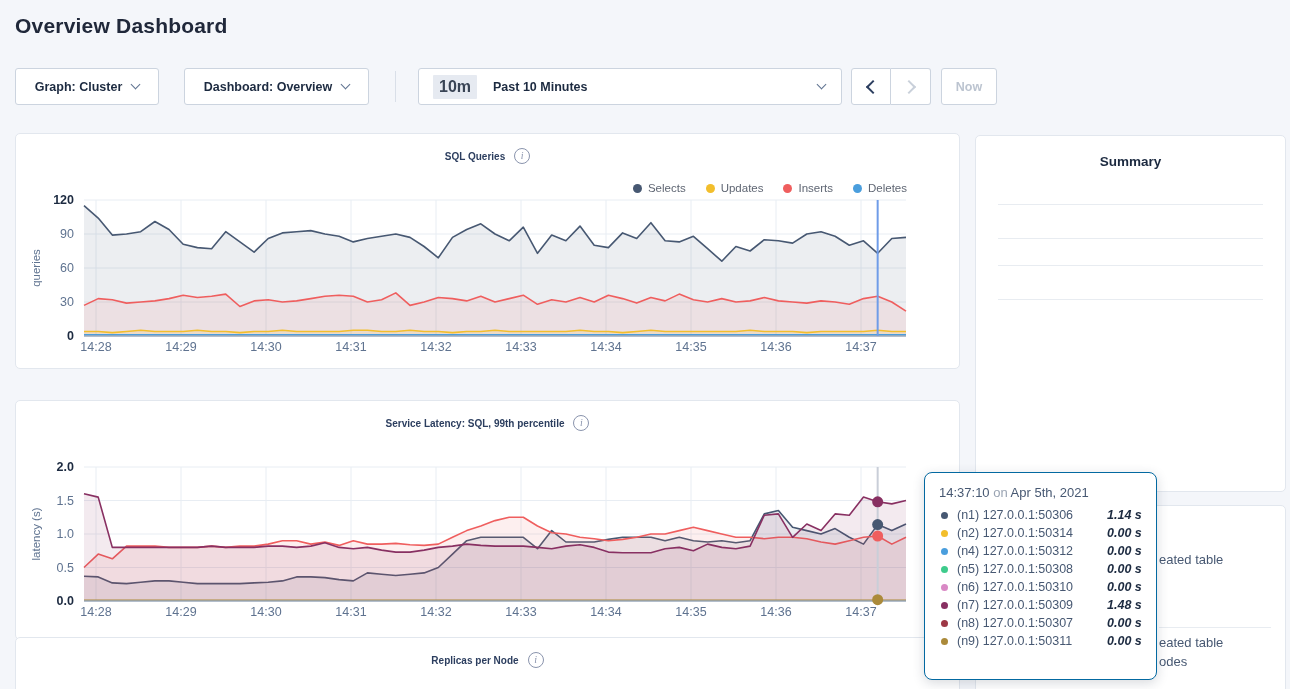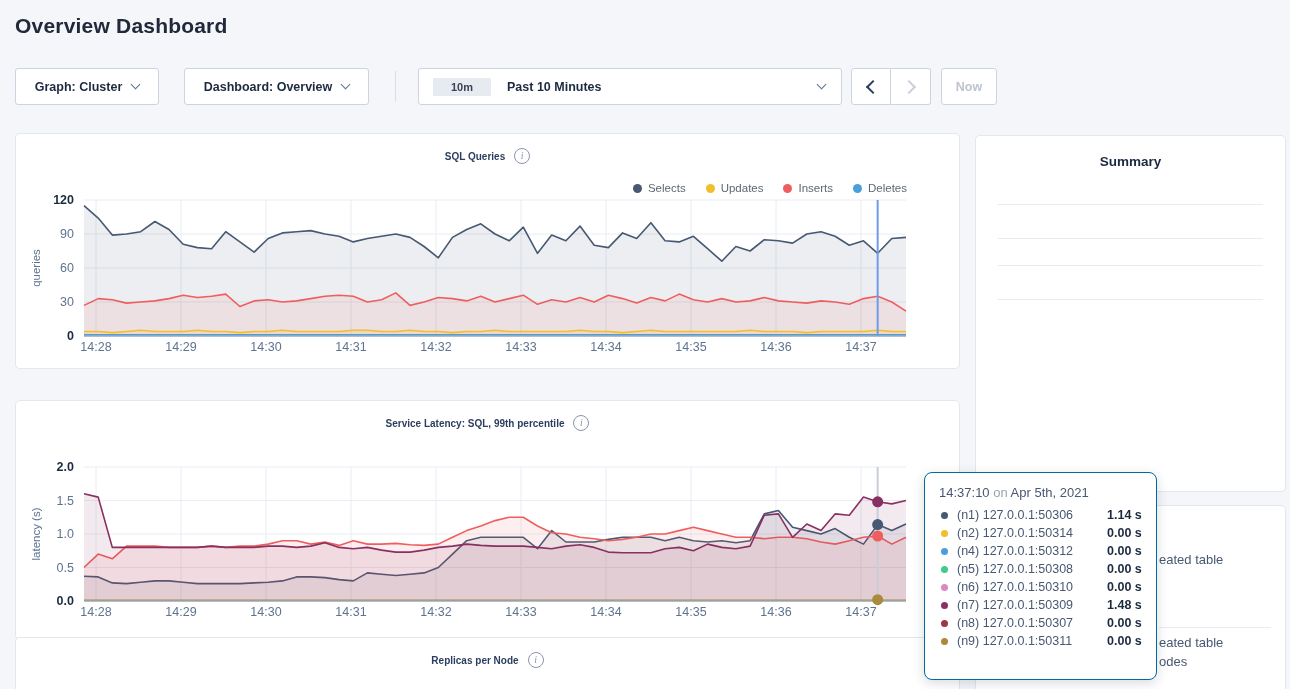--- a/index.html
+++ b/index.html
@@ -20,22 +20,22 @@
     background:#fff; border:1px solid #ccd4df; border-radius:3px;
     display:flex; align-items:center; justify-content:center; gap:10px;
     font-size:12.5px; font-weight:bold; color:#1c2a40; cursor:pointer;
   }
   .chev-down {
     width:7px; height:7px; border-left:1.7px solid #5f7390; border-bottom:1.7px solid #5f7390;
     transform:rotate(-45deg); margin-top:-4px;
   }
   .toolbar-divider { position:absolute; left:395px; top:71px; width:1px; height:31px; background:#d9dfe8; }
   .time-badge {
-    background:#e6eaf1; border-radius:1px; padding:3px 18px;
-    font-size:11px; font-weight:bold; color:#394455;
+    background:#e6eaf1; border-radius:1px; padding:3px 6px;
+    font-size:16px; font-weight:bold; color:#394455;
   }
   .timepicker { justify-content:flex-start; padding:0 14px; }
   .timepicker .chev-down { position:absolute; right:16px; }
   .arrow-group { position:absolute; left:851px; top:68px; display:flex; }
   .arrow-btn {
     width:40px; height:37px; background:#fff; border:1px solid #ccd4df;
     display:flex; align-items:center; justify-content:center; cursor:pointer;
   }
   .arrow-btn.prev { border-radius:3px 0 0 3px; }
   .arrow-btn.next { border-radius:0 3px 3px 0; border-left:none; }
@@ -80,21 +80,21 @@
     position:absolute; left:924px; top:472px; width:233px; height:208px;
     background:#fff; border:1px solid #0369a1; border-radius:8px;
     box-shadow:0 3px 12px rgba(40,50,70,.18);
     padding:12px 14px 10px; z-index:30;
   }
   .tt-header { font-size:13px; color:#475872; margin-bottom:6px; }
   .tt-header .tt-on { color:#9aa4b3; }
   .tt-row { display:flex; align-items:center; height:18px; font-size:12.5px; color:#475872; }
   .tt-dot { width:7px; height:7px; border-radius:50%; margin:0 9px 0 2px; flex:none; }
   .tt-label { width:150px; }
-  .tt-value { font-weight:bold; color:#1c2a40; }
+  .tt-value { font-weight:bold; color:#1c2a40;font-style:italic; }
   
   .event-frag { position:absolute; font-size:13px; color:#475872; }
   #event-frag-1 { left:183px; top:46px; }
   .event-divider { position:absolute; left:183px; top:121px; right:14px; height:1px; background:#e8ecf1; }
   #event-frag-2 { left:183px; top:129px; }
   #event-frag-3 { left:183px; top:148px; }
 </style>
 </head>
 <body>
 

